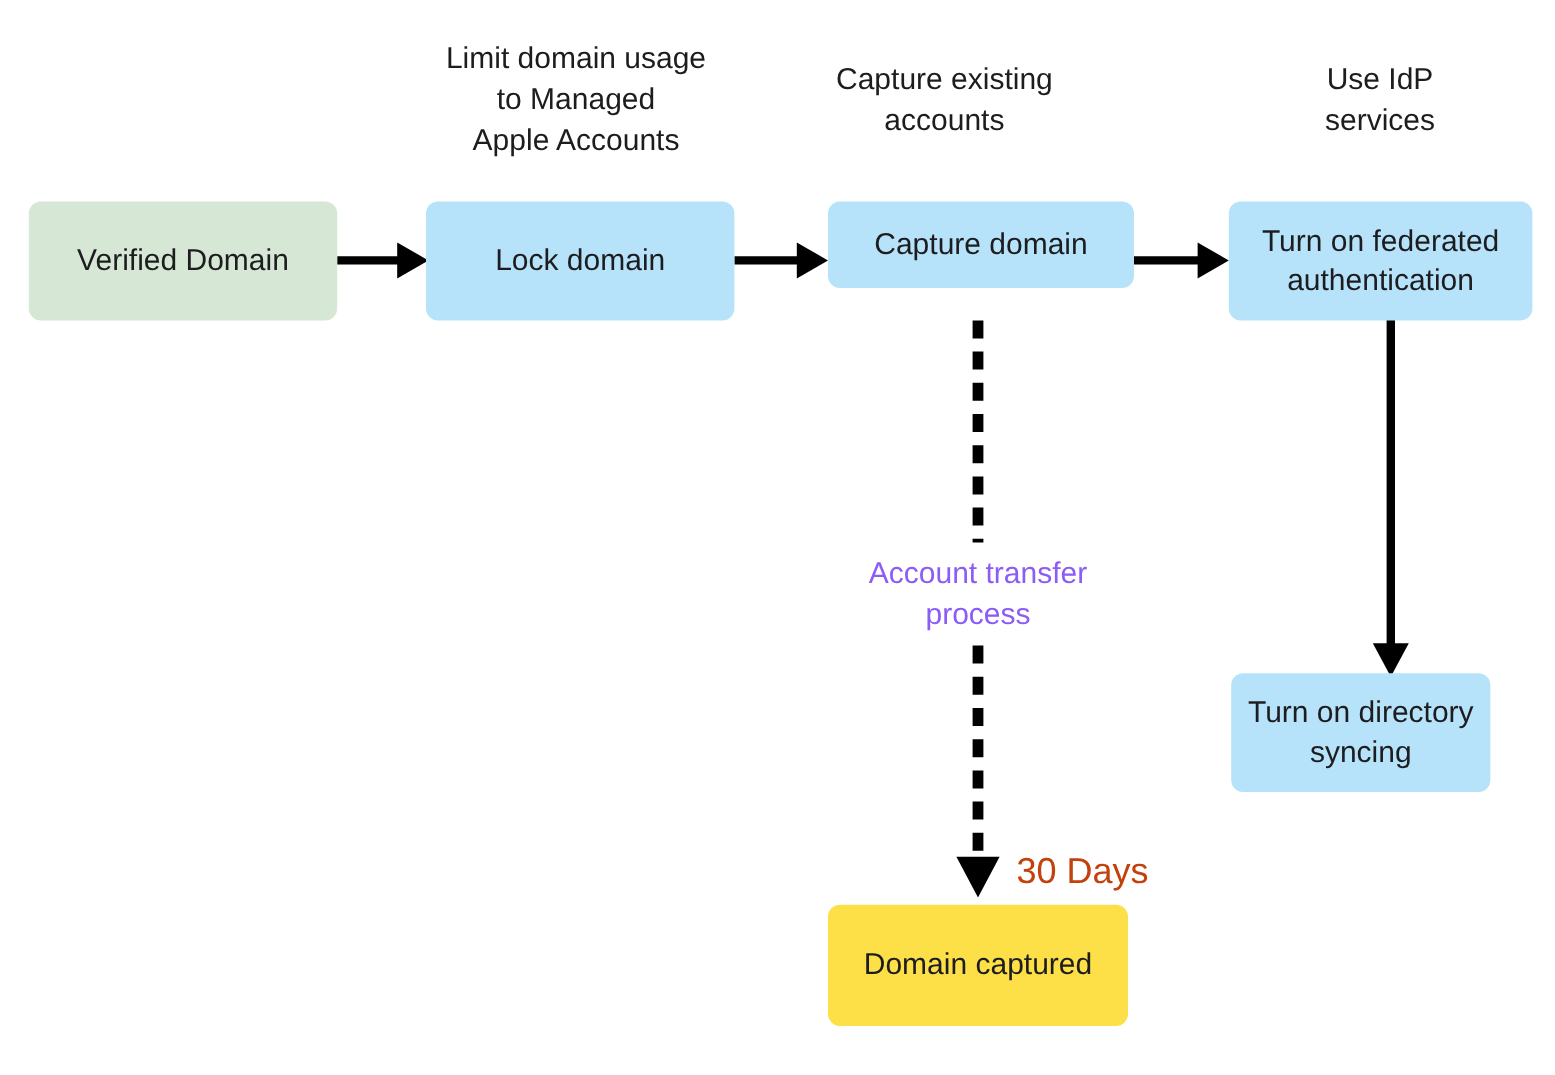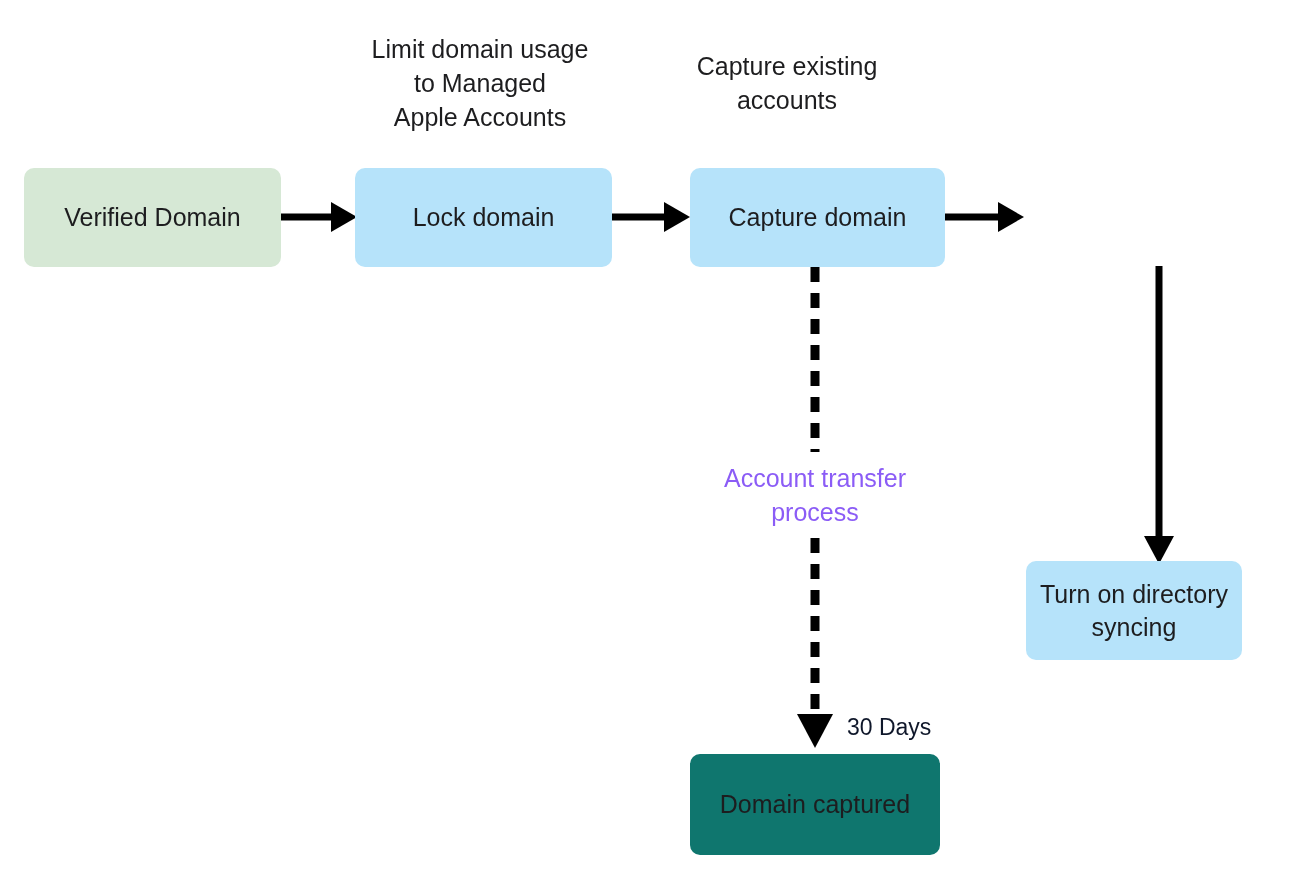--- a/index.html
+++ b/index.html
@@ -49,23 +49,23 @@
     position: absolute;
     text-align: center;
     font-size: 25px;
     line-height: 34px;
     color: #8b5cf6;
     white-space: pre-line;
   }
 
   .side-label {
     position: absolute;
-    font-size: 23px;
+    font-size: 30px;
     line-height: 30px;
-    color: #0f172a;
+    color: #c2410c;
     white-space: nowrap;
   }
 
   
   .node {
     position: absolute;
     box-sizing: border-box;
     border-radius: 10px;
     display: flex;
     align-items: center;
@@ -112,31 +112,35 @@
     </g>
   </svg>
 
   <div class="caption" style="left:340px; top:32px; width:280px;">Limit domain usage
 to Managed
 Apple Accounts</div>
 
   <div class="caption" style="left:647px; top:49px; width:280px;">Capture existing
 accounts</div>
 
+  <div class="caption" style="left:1020px; top:49px; width:260px;">Use IdP
+services</div>
 
   <div class="node" style="left:355px; top:168px; width:257px; height:99px; background:#b6e3fa;">Lock domain</div>
 
   <div class="node" style="left:24px; top:168px; width:257px; height:99px; background:#d6e8d5;">Verified Domain</div>
 
-  <div class="node" style="left:690px; top:168px; width:255px; height:99px; background:#b6e3fa;">Capture domain</div>
+  <div class="node" style="left:690px; top:168px; width:255px; height:72px; background:#b6e3fa;">Capture domain</div>
 
+  <div class="node" style="left:1024px; top:168px; width:253px; height:99px; background:#b6e3fa;">Turn on federated
+authentication</div>
 
   <div class="node" style="left:1026px; top:561px; width:216px; height:99px; background:#b6e3fa;">Turn on directory
 syncing</div>
 
-  <div class="node" style="left:690px; top:754px; width:250px; height:101px; background:#0f766e;">Domain captured</div>
+  <div class="node" style="left:690px; top:754px; width:250px; height:101px; background:#fde047;">Domain captured</div>
 
   <div class="edge-label" style="left:675px; top:461px; width:280px;">Account transfer
 process</div>
 
   <div class="side-label" style="left:847px; top:712px;">30 Days</div>
 
 </div>
 
 </body></html>

